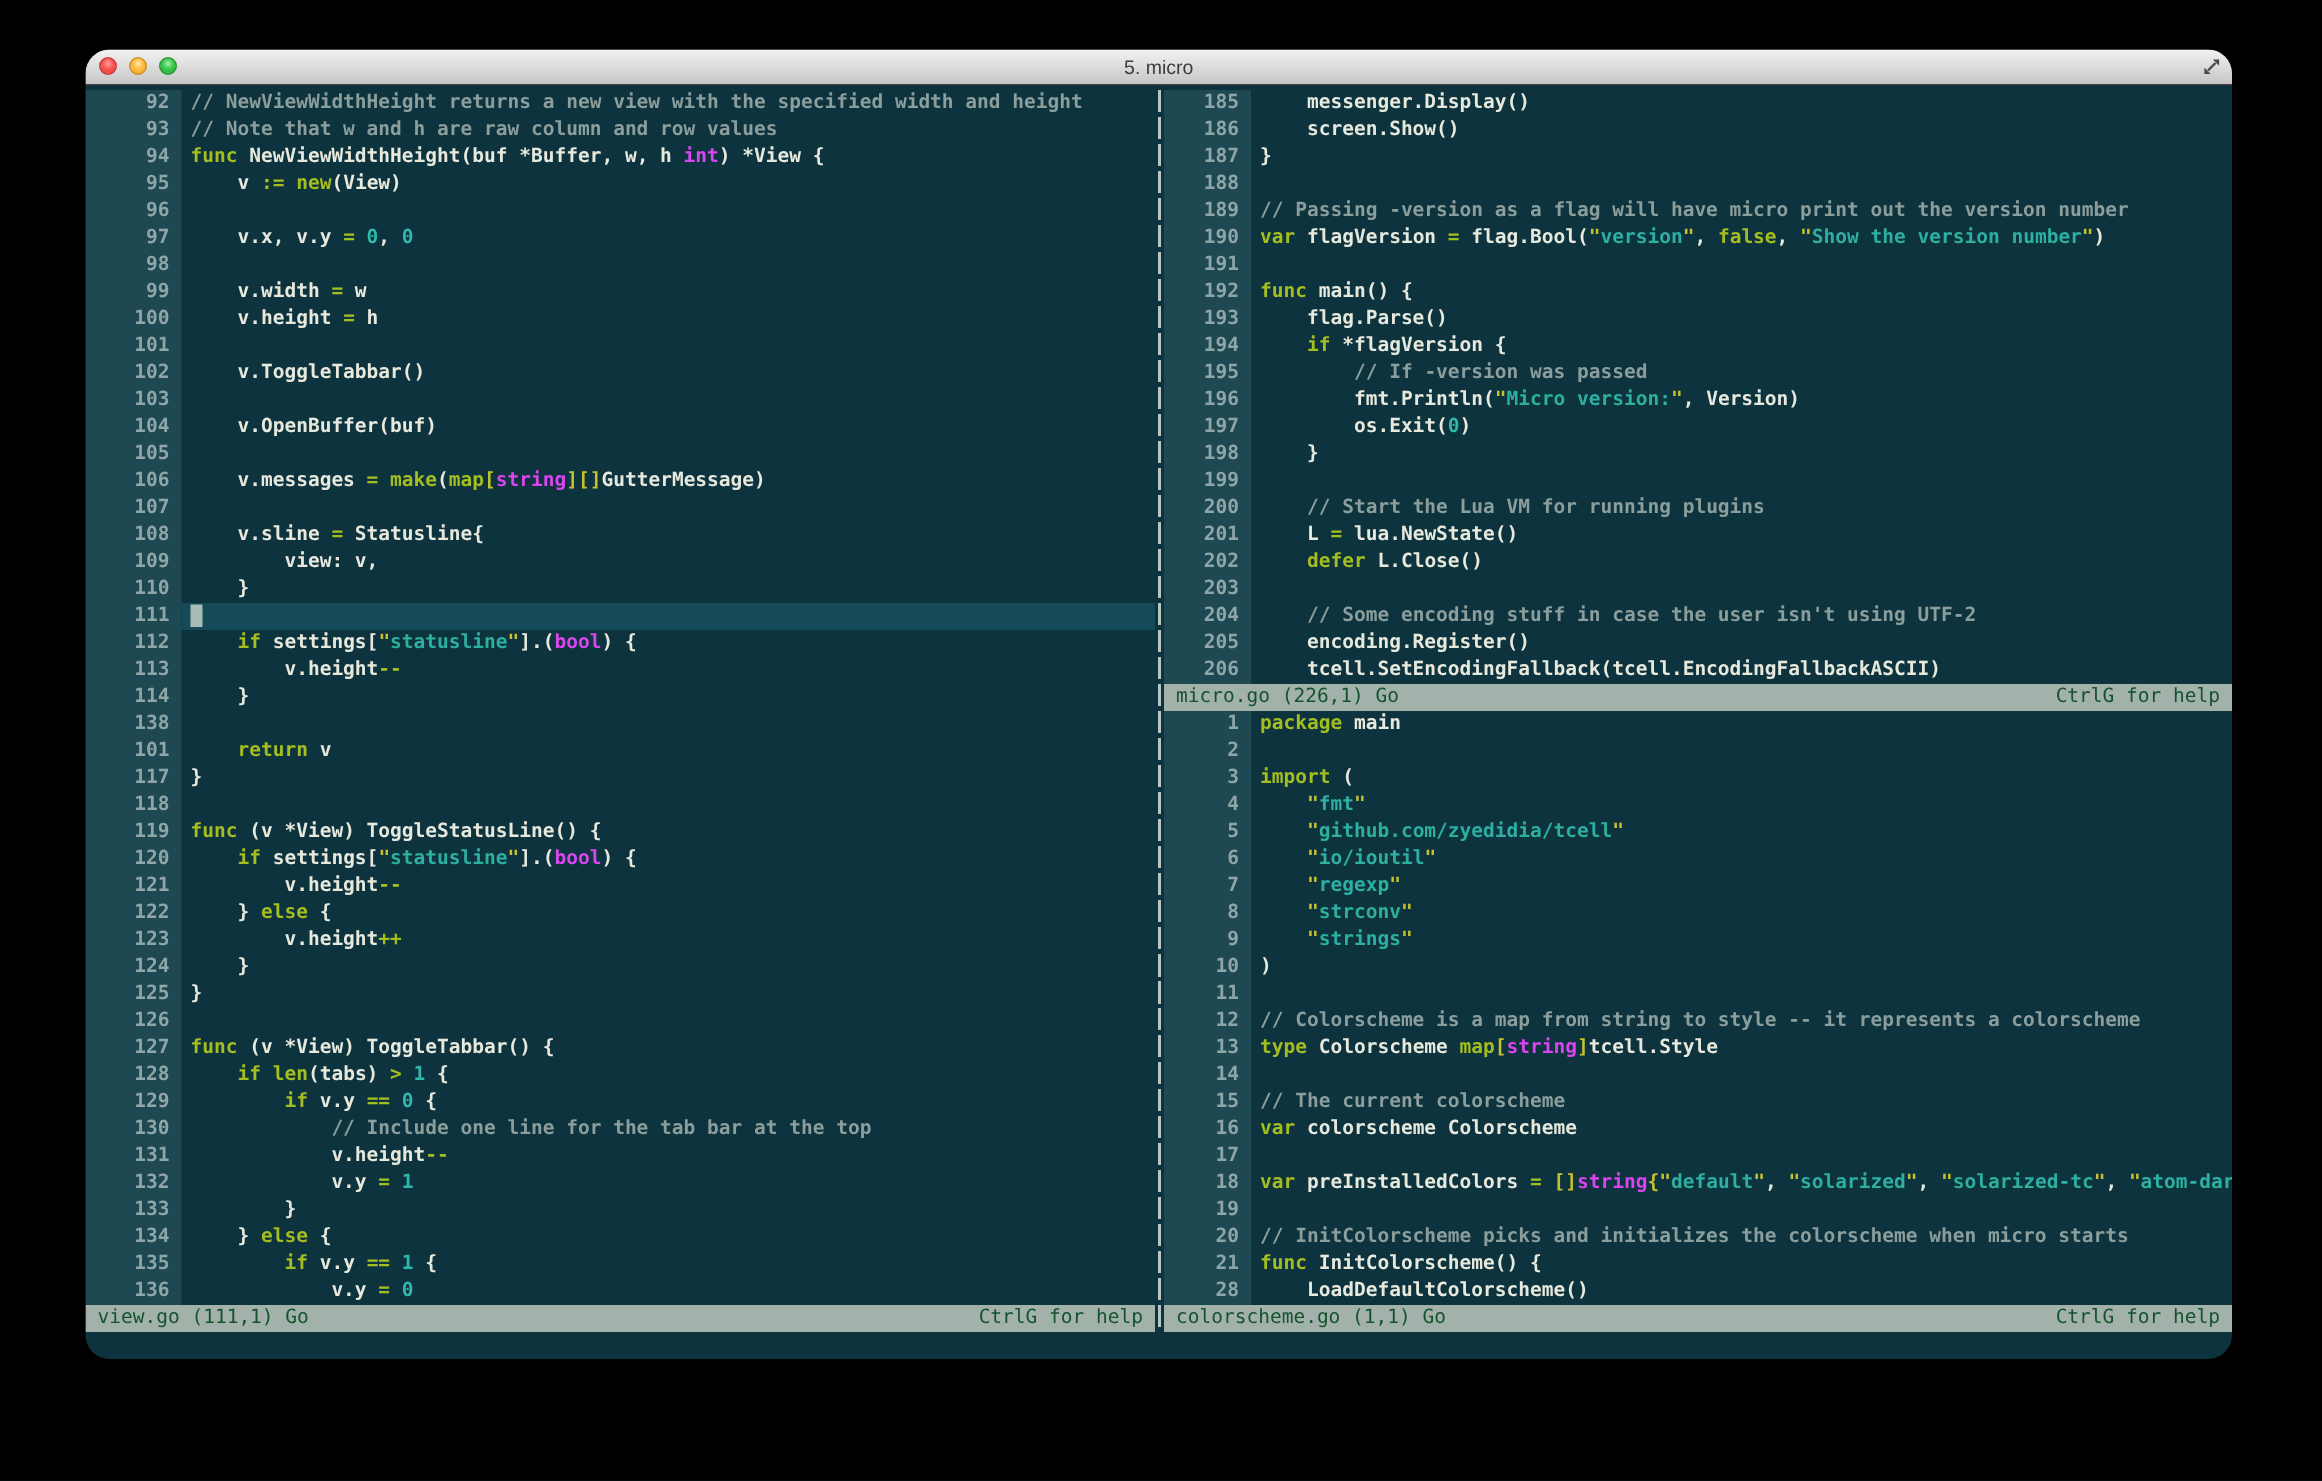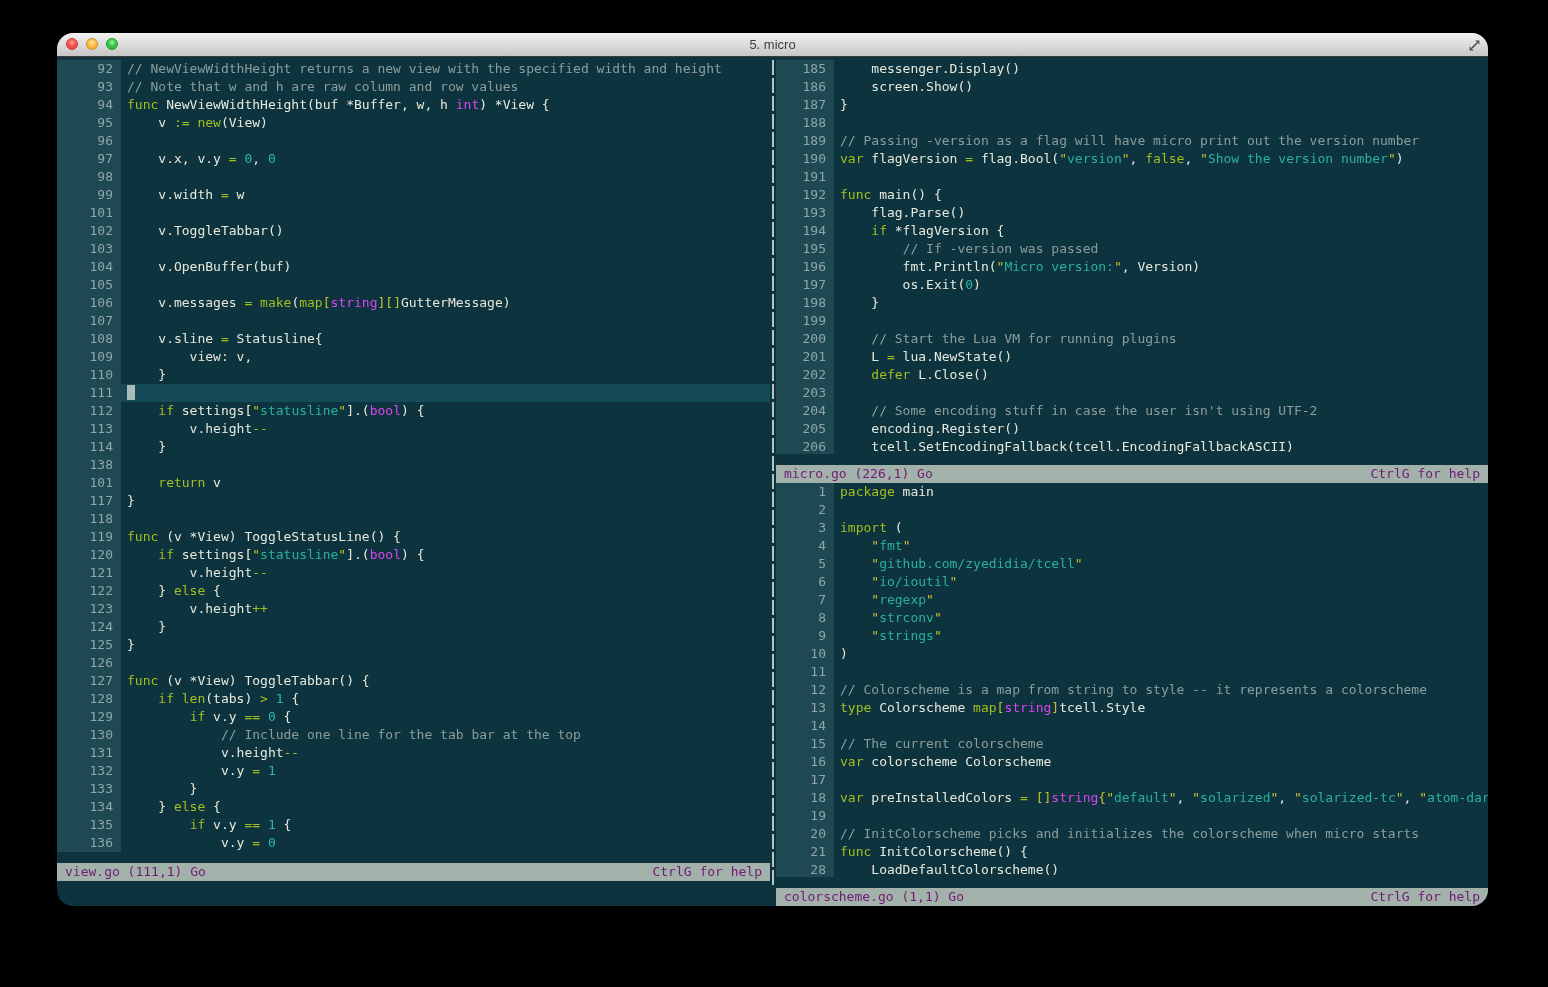--- a/index.html
+++ b/index.html
@@ -17,33 +17,33 @@
     font-size:13px;color:#3d3d3d;}
   .resize{position:absolute;right:7px;top:5px;width:13px;height:13px;}
   
   .term{display:flex;height:849px;padding-top:3px;box-sizing:border-box;
     font-family:"DejaVu Sans Mono","Liberation Mono",monospace;font-size:13px;line-height:18px;}
   .col-left{width:713px;flex:none;display:flex;flex-direction:column;}
   .col-right{flex:1 1 auto;min-width:0;display:flex;flex-direction:column;}
   .divider{width:6px;flex:none;position:relative;}
   .divider::before{content:"";position:absolute;left:2px;top:0;height:828px;width:2px;
     background:repeating-linear-gradient(to bottom,#b7c6c1 0 15px,rgba(0,0,0,0) 15px 18px);}
-  .pane{overflow:hidden;}
+  .pane{overflow:hidden;font-weight:bold;}
   .row{display:flex;height:18px;}
   .ln{flex:0 0 64px;background:#1e4953;color:#8fa6a8;text-align:right;padding-right:8px;box-sizing:border-box;}
   .col-right .ln{flex-basis:58px;}
   .code{flex:1 1 auto;min-width:0;overflow:hidden;white-space:pre;padding-left:6px;}
   .row.cur .code{background:#154b59;}
   .cursor{display:inline-block;width:8px;height:15px;background:#a9bcb6;vertical-align:top;margin-top:1px;}
   
   .tx-d{color:#e7e9dd;} .tx-c{color:#8c9e9c;} .tx-k{color:#a4be1f;}
   .tx-t{color:#d946ef;} .tx-s{color:#2db09e;} .tx-q{color:#c6c02d;} .tx-n{color:#2fb9a9;}
   
-  .statusbar{flex:0 0 18px;background:#a3b1ab;color:#701a75;display:flex;
-    justify-content:space-between;padding:0 8px;white-space:pre;overflow:hidden;margin-top:11px;}
+  .statusbar{flex:0 0 18px;background:#a3b1ab;color:#14532d;display:flex;
+    justify-content:space-between;padding:0 8px;white-space:pre;overflow:hidden;}
 </style>
 </head>
 <body>
 
 <div class="window">
   <div class="titlebar">
     <div class="traffic">
       <span class="light red"></span>
       <span class="light yellow"></span>
       <span class="light green"></span>
@@ -87,20 +87,24 @@
           </div>
           <div class="row">
             <span class="ln">98</span>
             <span class="code"></span>
           </div>
           <div class="row">
             <span class="ln">99</span>
             <span class="code"><span class="tx-d">    v.width </span><span class="tx-k">=</span><span class="tx-d"> w</span></span>
           </div>
           <div class="row">
+            <span class="ln">100</span>
+            <span class="code"><span class="tx-d">    v.height </span><span class="tx-k">=</span><span class="tx-d"> h</span></span>
+          </div>
+          <div class="row">
             <span class="ln">101</span>
             <span class="code"></span>
           </div>
           <div class="row">
             <span class="ln">102</span>
             <span class="code"><span class="tx-d">    v.ToggleTabbar()</span></span>
           </div>
           <div class="row">
             <span class="ln">103</span>
             <span class="code"></span>

